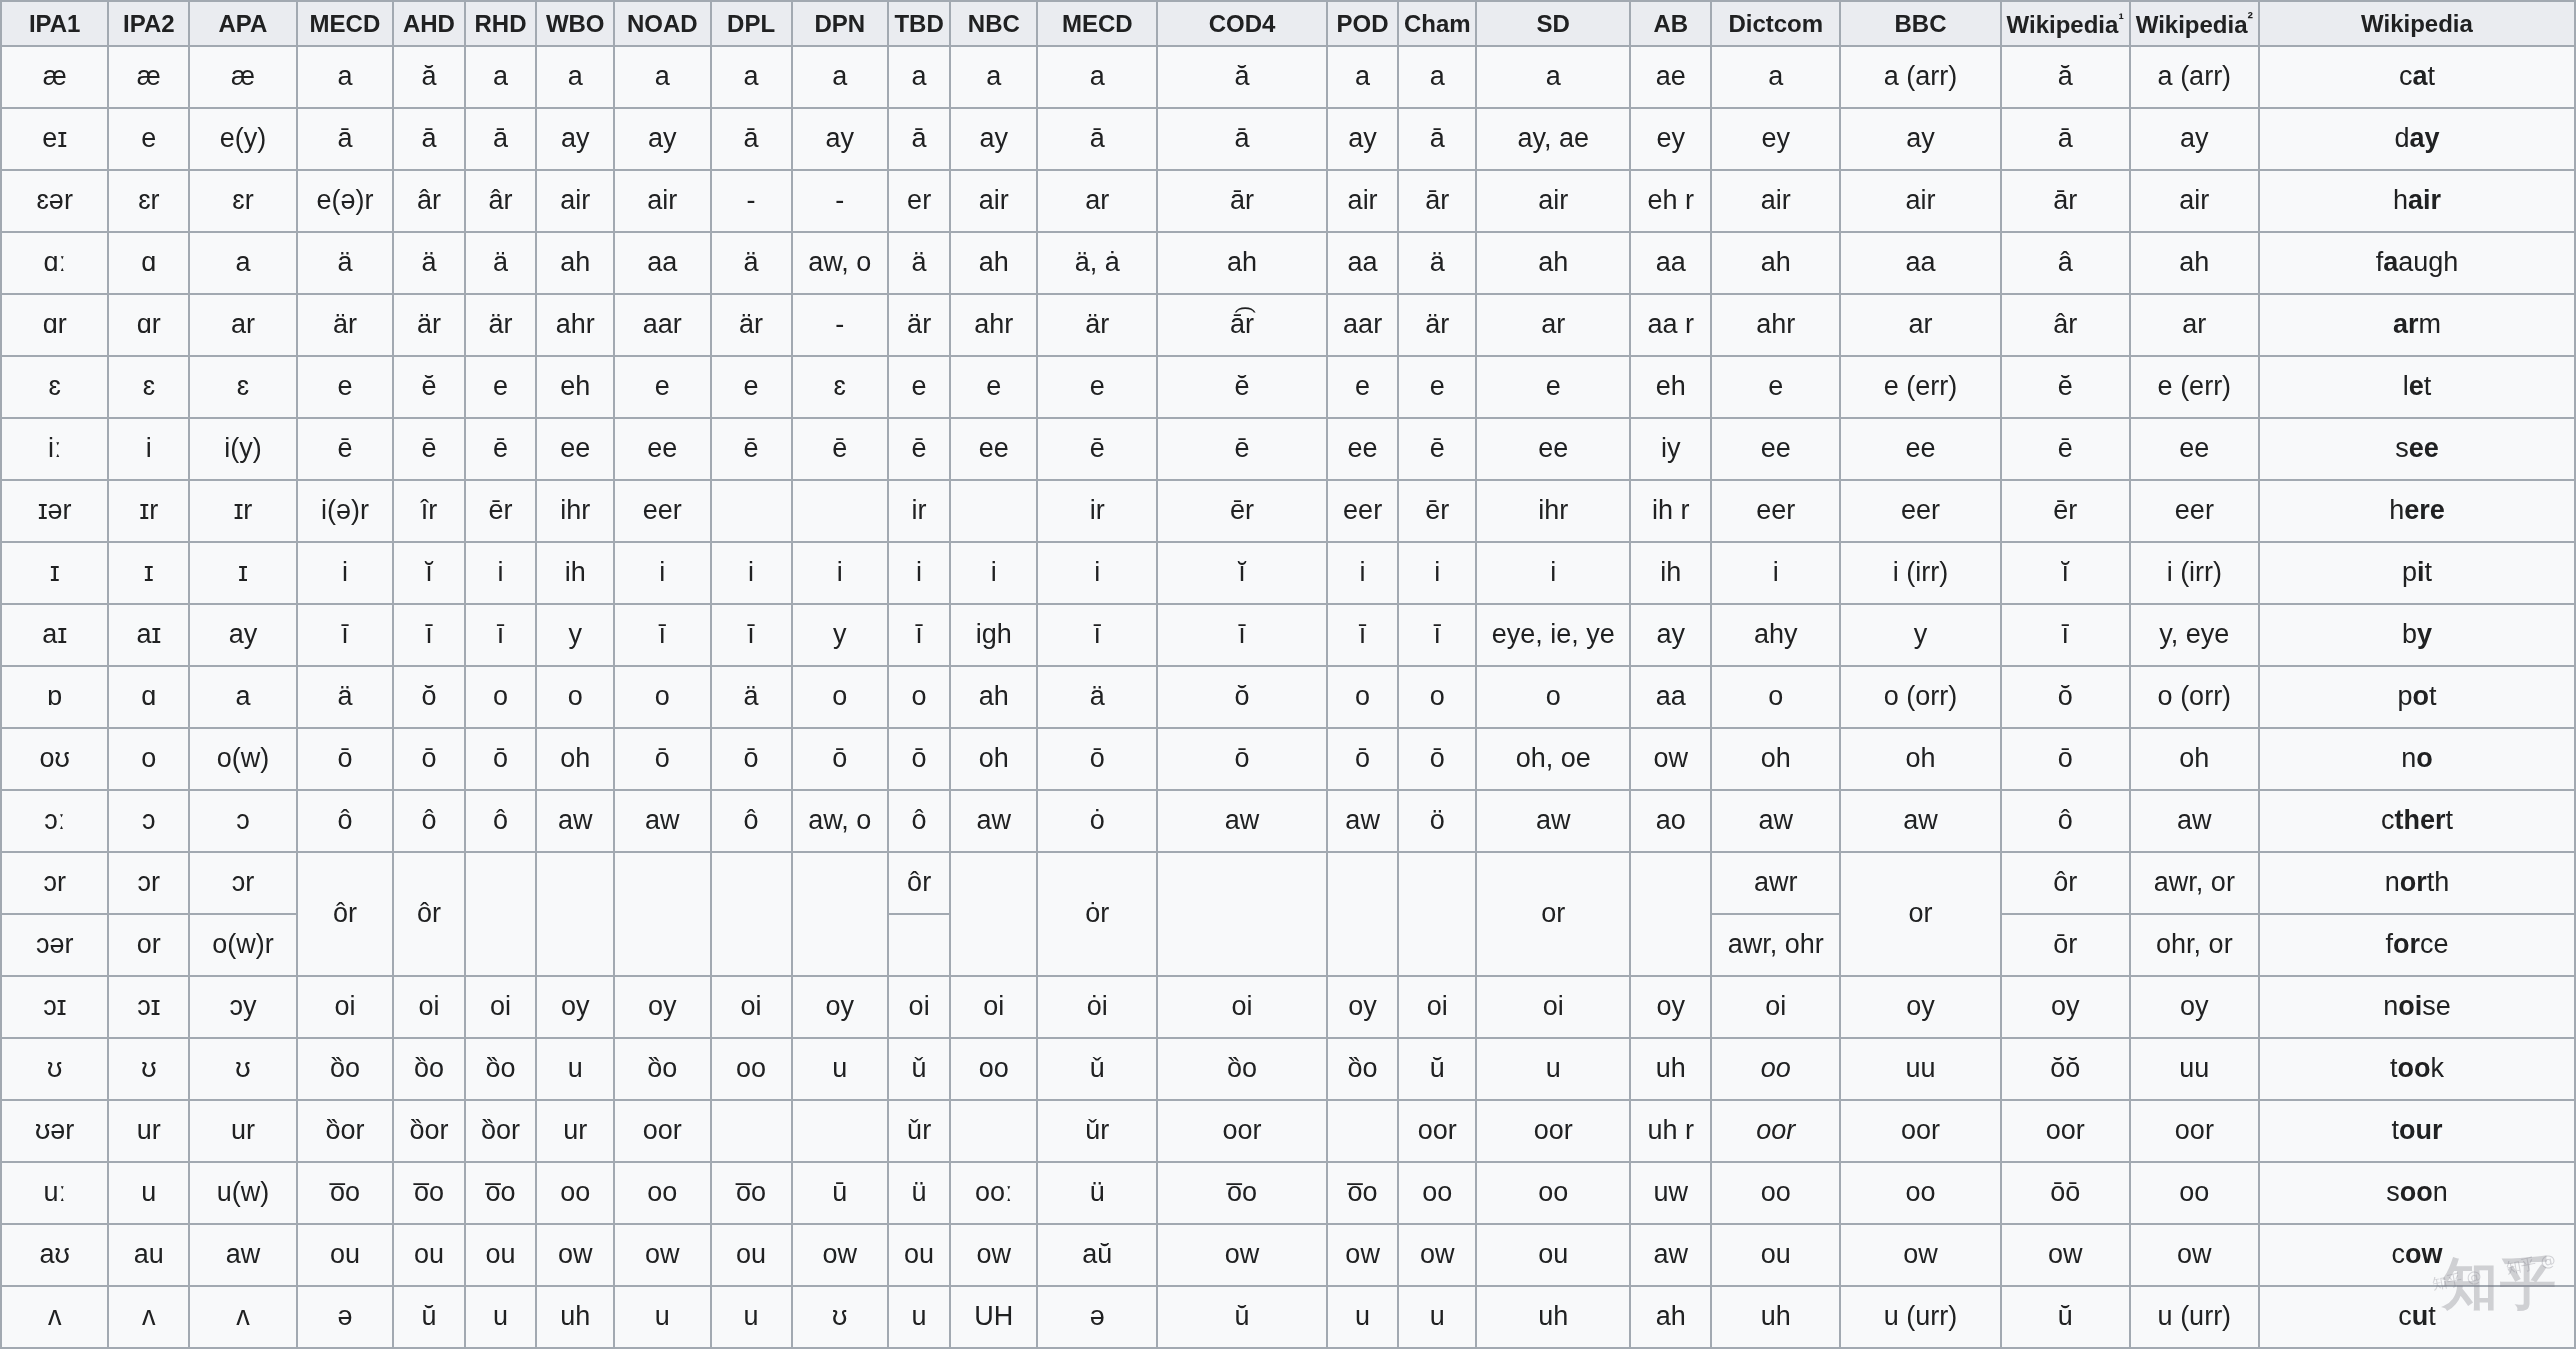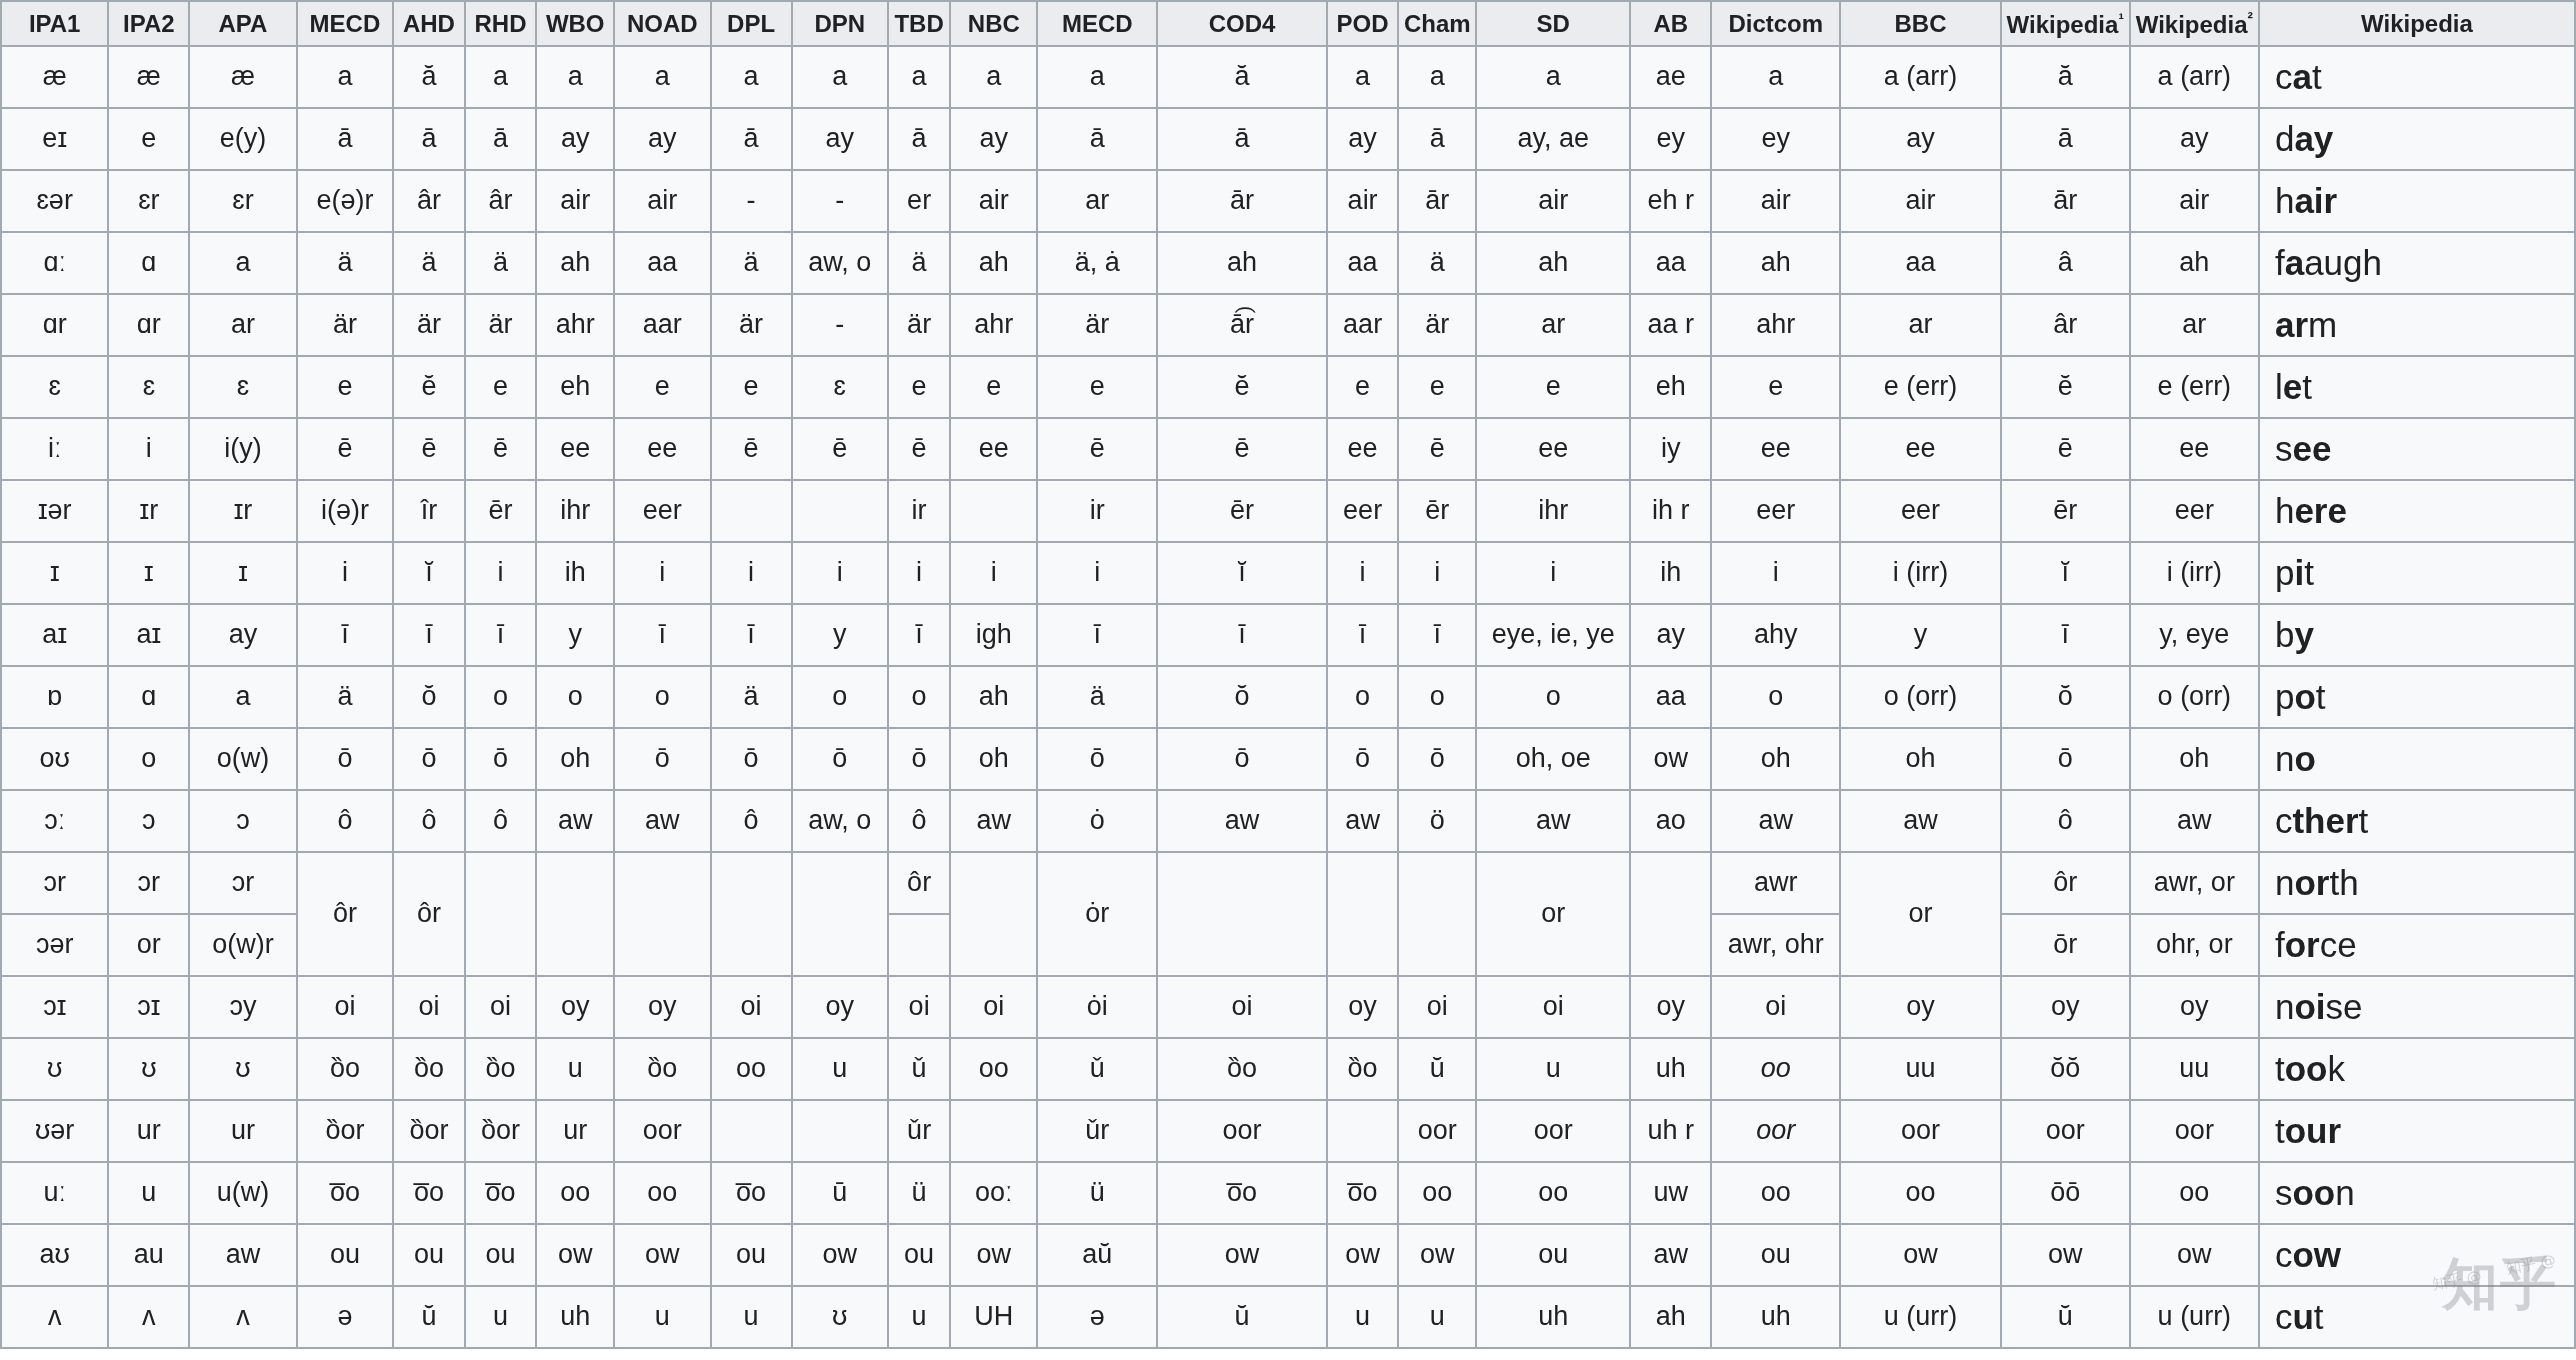--- a/index.html
+++ b/index.html
@@ -37,23 +37,22 @@
     overflow: hidden;
     white-space: nowrap;
   }
   table.ipa-table thead th {
     background: #eaecf0;
     font-weight: bold;
     font-size: 24px;
     height: 45px;
   }
   table.ipa-table td.ex {
-    text-align: left;
-    padding-left: 15px;
-    font-size: 35px;
+    text-align: center;
+    font-size: 27px;
   }
   td.ex b { font-weight: bold; }
   .wm {
     position: absolute;
     right: 18px;
     bottom: 38px;
     font-size: 56px;
     font-weight: bold;
     color: rgba(120,120,130,0.32);
     letter-spacing: 2px;

